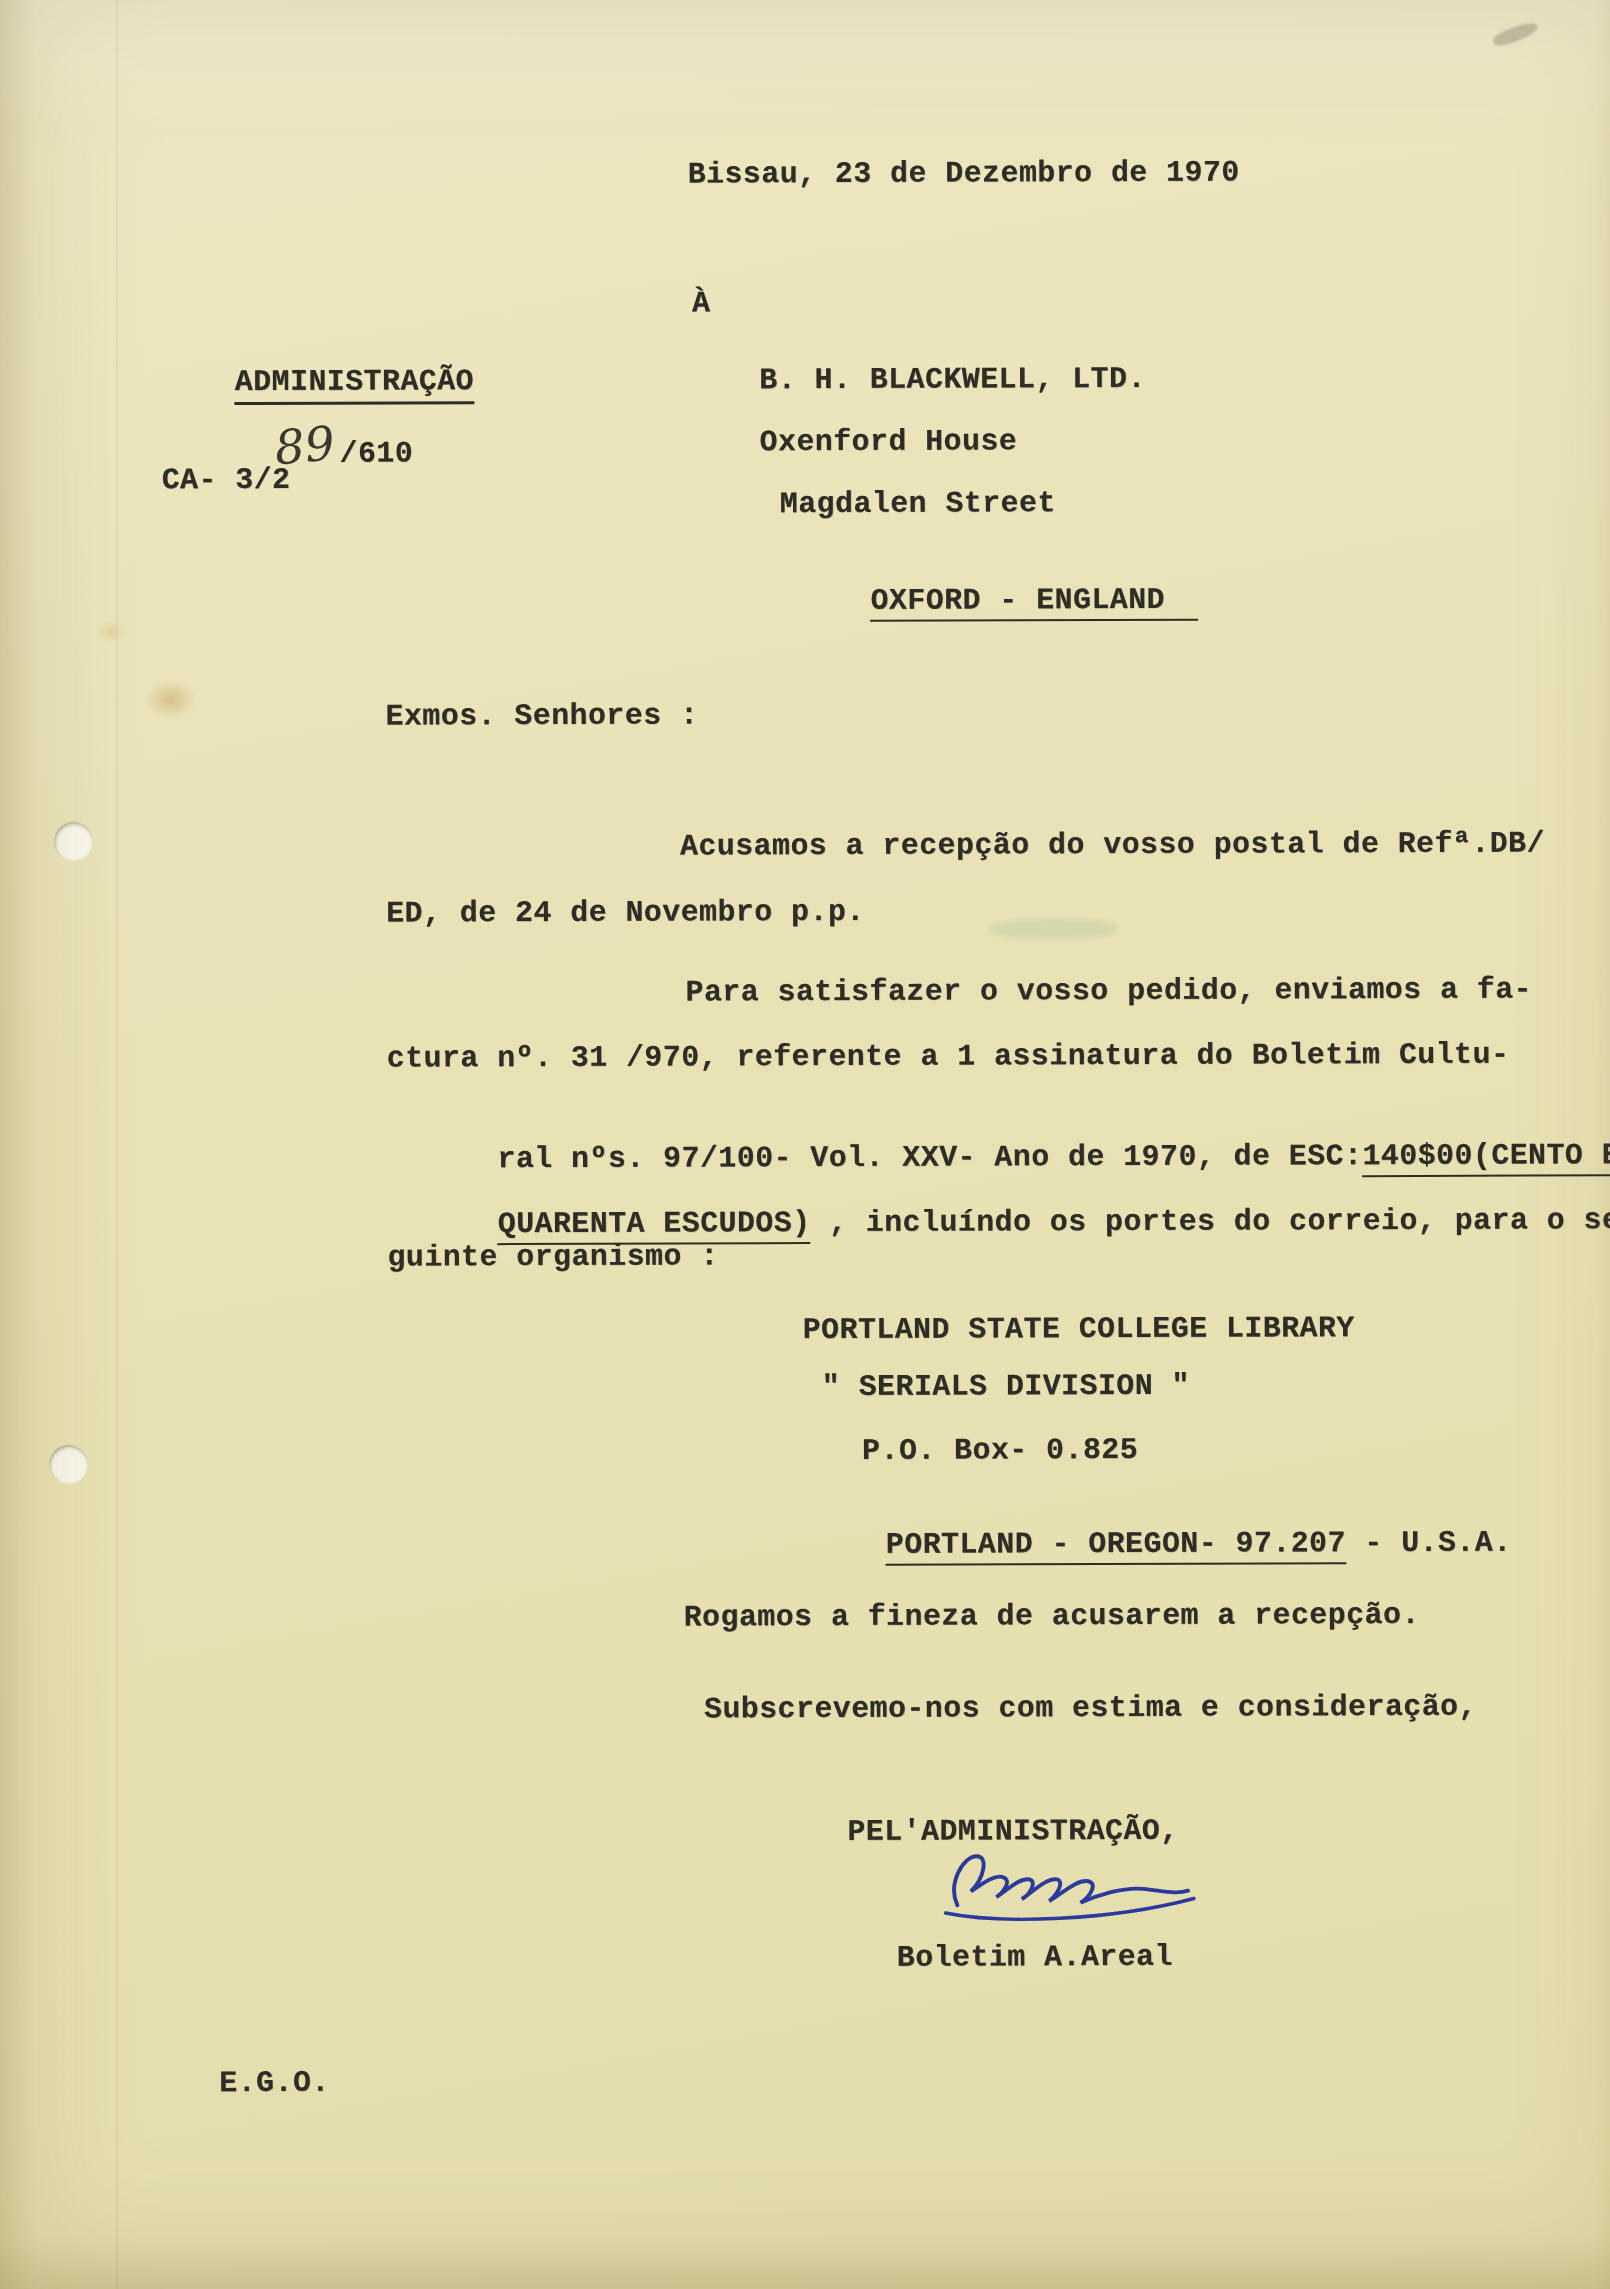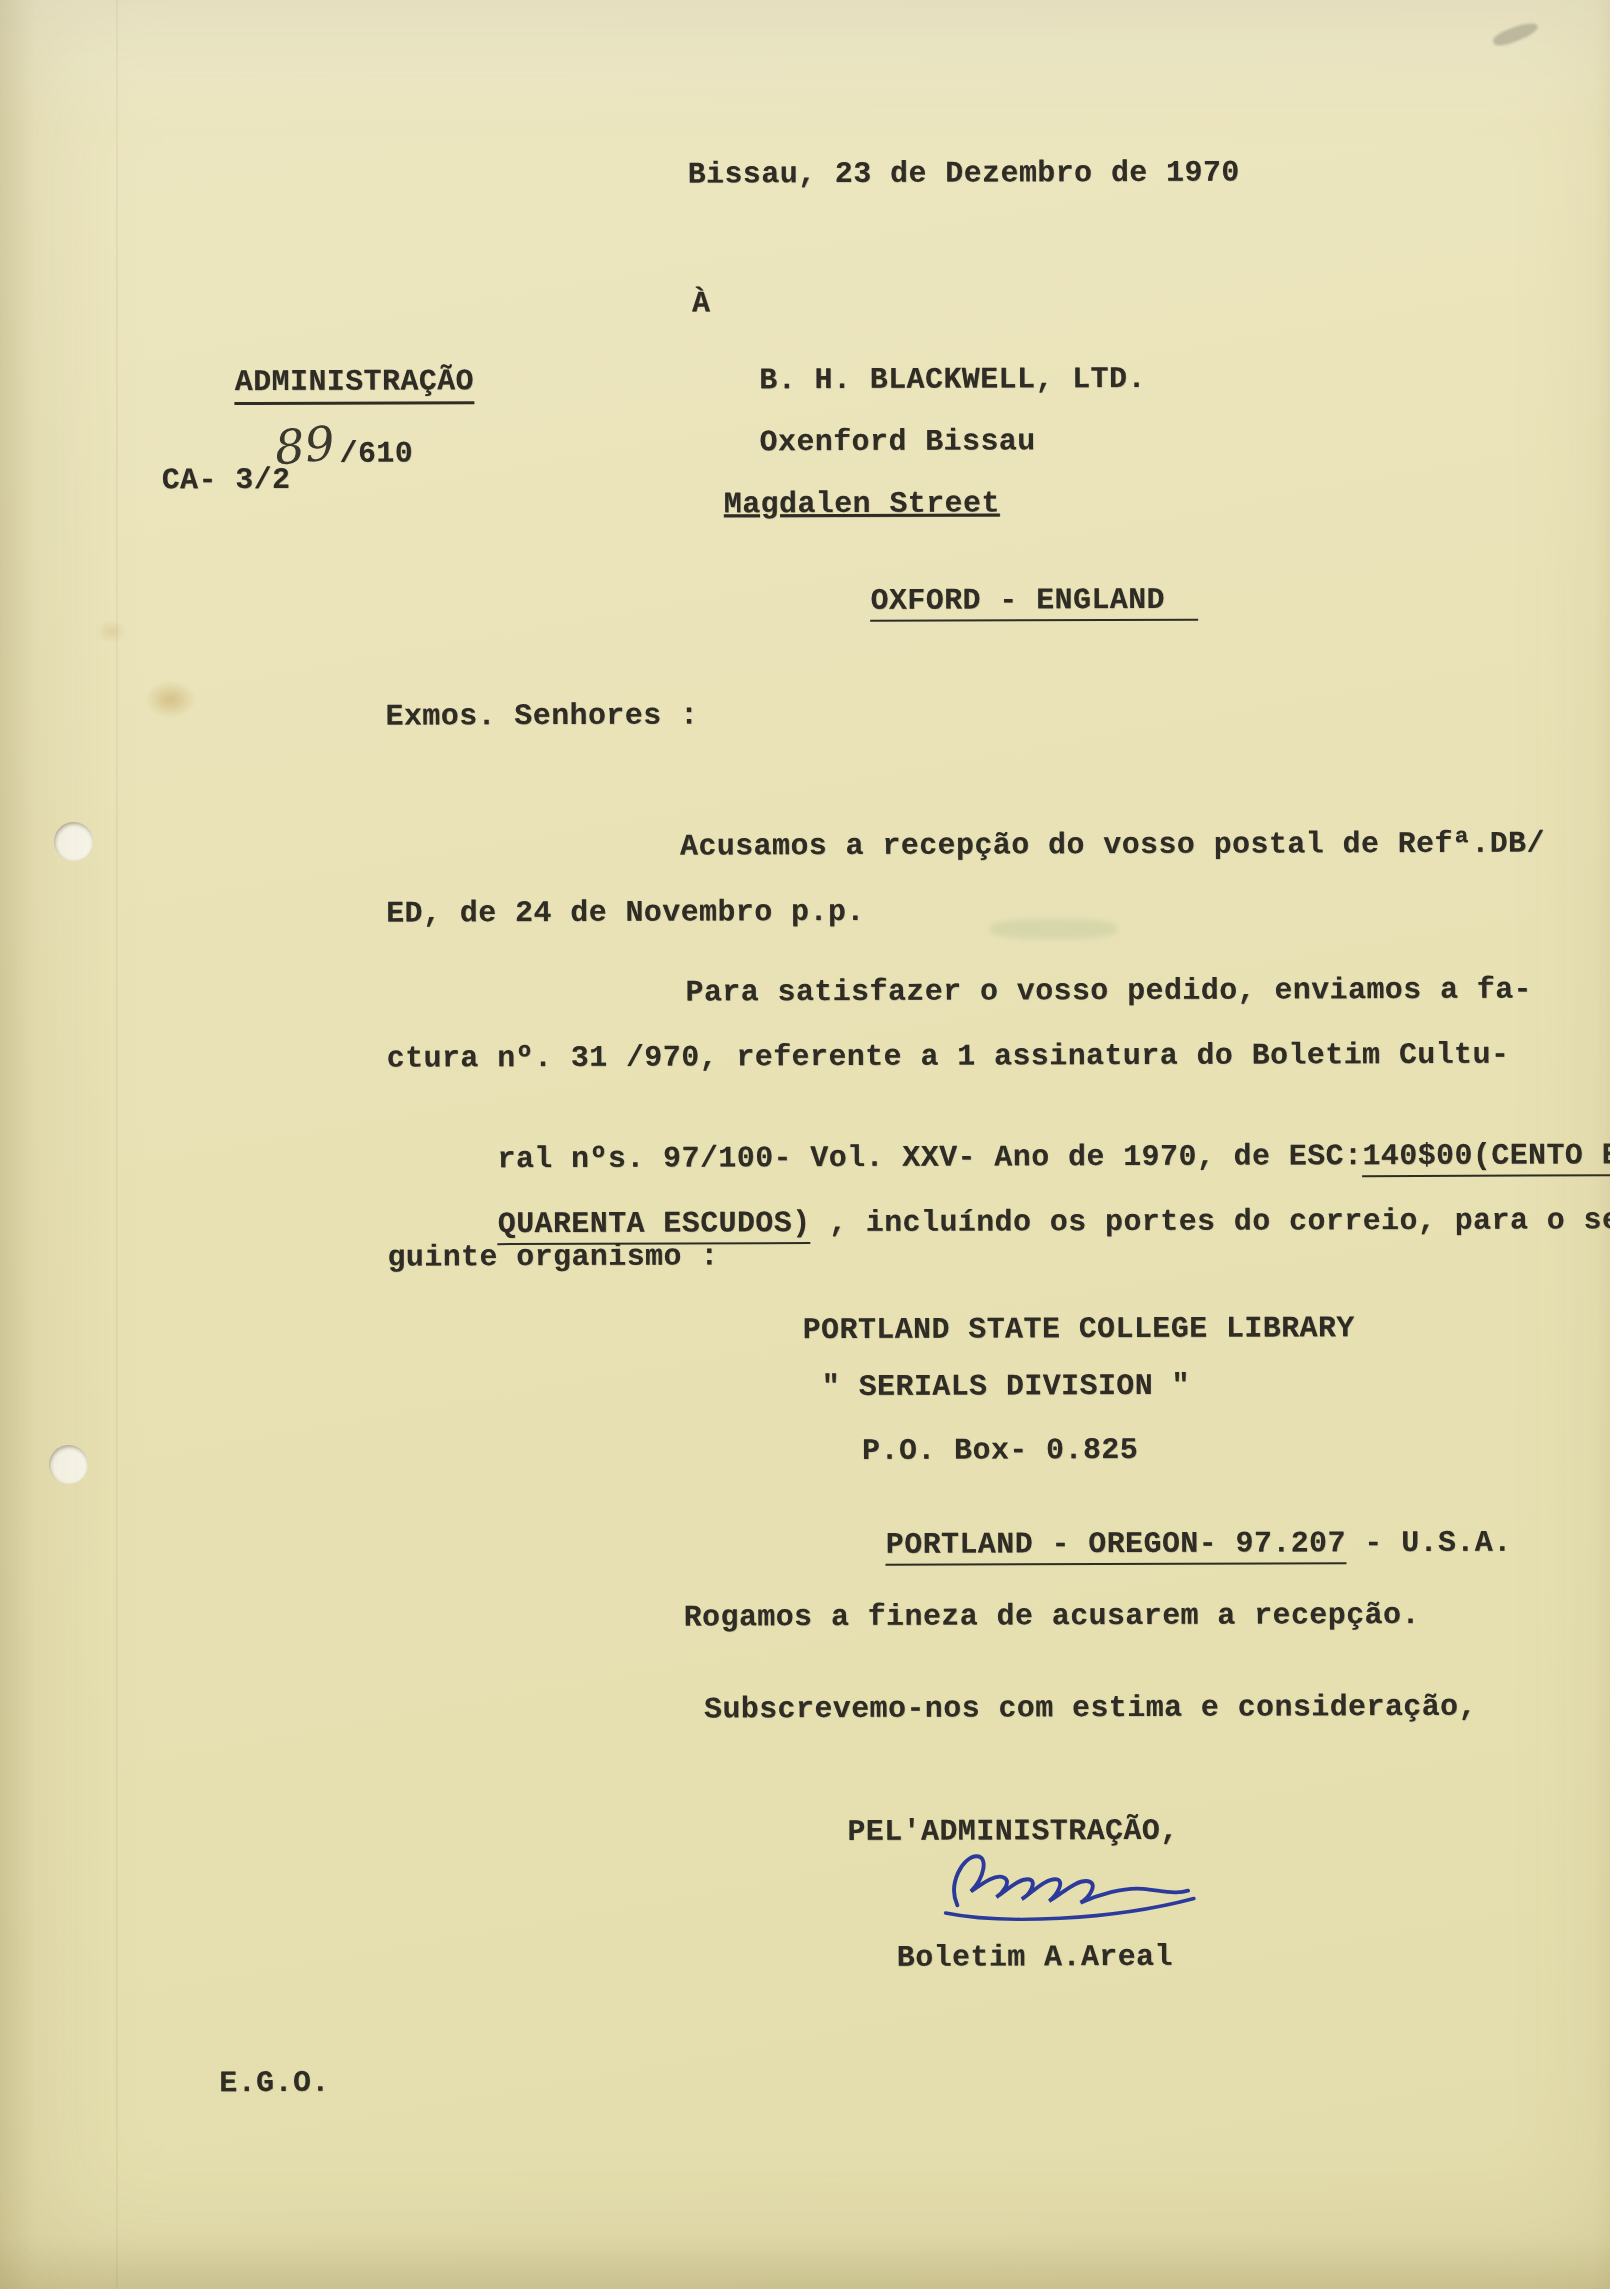--- a/index.html
+++ b/index.html
@@ -80,22 +80,22 @@
 
     <div class="tw" style="left:127px;top:329px;">
       <span class="u-heavy">ADMINISTRAÇÃO</span>
     </div>
     <div class="tw" style="left:167px;top:390px;">
       <span class="hand">89</span><span>/610</span>
     </div>
     <div class="tw" style="left:164px;top:461px;">CA- 3/2</div>
 
     <div class="tw" style="left:762px;top:363px;">B. H. BLACKWELL, LTD.</div>
-    <div class="tw" style="left:762px;top:425px;">Oxenford Bissau</div>
-    <div class="tw" style="left:726px;top:487px;text-decoration:underline;">Magdalen Street</div>
+    <div class="tw" style="left:762px;top:425px;">Oxenford House</div>
+    <div class="tw" style="left:782px;top:487px;">Magdalen Street</div>
     <div class="tw" style="left:762px;top:550px;">
       <span class="u-ext">OXFORD - ENGLAND</span>
     </div>
 
     <div class="tw" style="left:387px;top:698px;">Exmos. Senhores :</div>
 
     <div class="tw" style="left:681px;top:829px;">Acusamos a recepção do vosso postal de Refª.DB/</div>
     <div class="tw" style="left:387px;top:895px;">ED, de 24 de Novembro p.p.</div>
 
     <div class="tw" style="left:686px;top:975px;">Para satisfazer o vosso pedido, enviamos a fa-</div>

